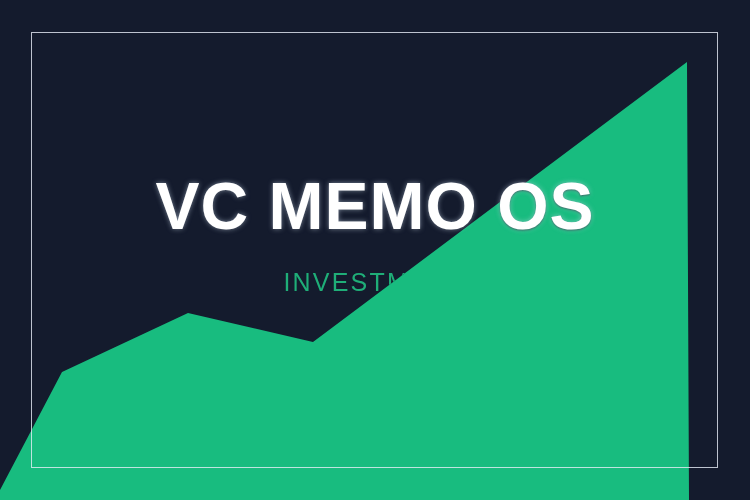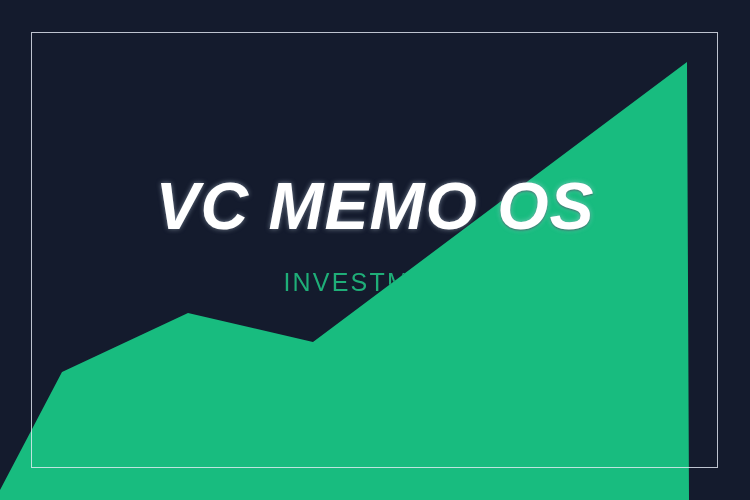--- a/index.html
+++ b/index.html
@@ -39,21 +39,20 @@
     box-sizing: border-box;
     pointer-events: none;
   }
   #text-block {
     position: absolute;
     left: 0;
     top: 0;
     width: 750px;
     height: 500px;
     pointer-events: none;
-    font-style: italic;
   }
   #hero-title {
     position: absolute;
     left: 0;
     top: 170px;
     width: 750px;
     text-align: center;
     font-size: 66px;
     line-height: 72px;
     font-weight: bold;

